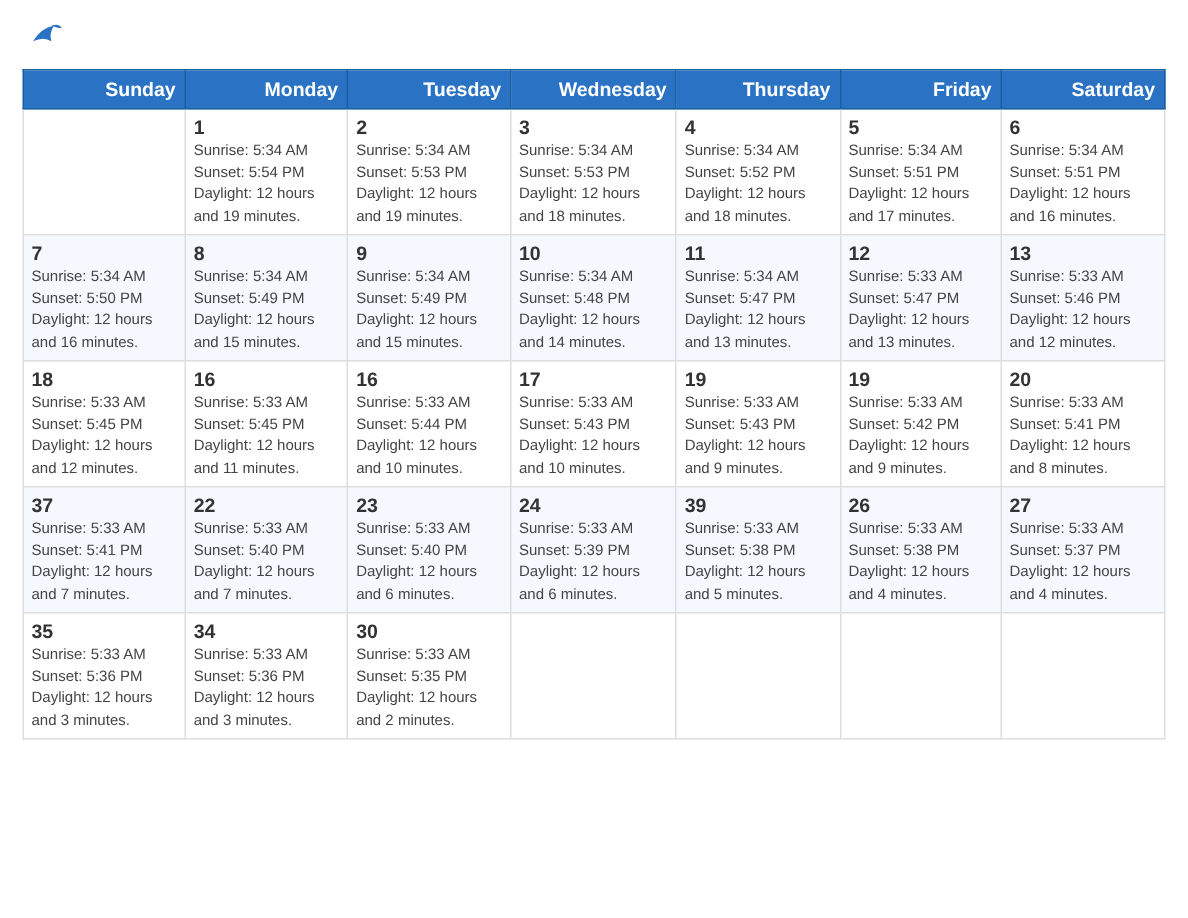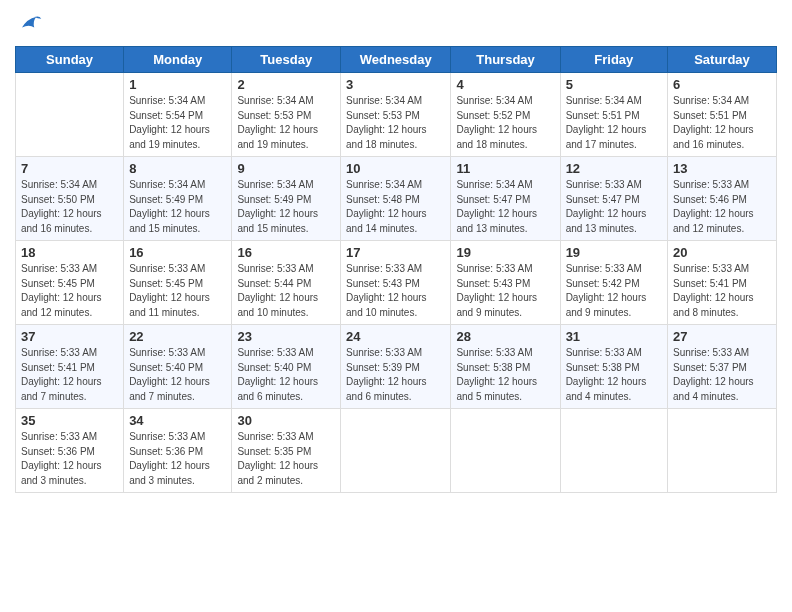--- a/index.html
+++ b/index.html
@@ -47,21 +47,21 @@
       color: #555;
     }
     .calendar {
       width: 100%;
       border-collapse: collapse;
       border: 1px solid #ccc;
     }
     .calendar th {
       background: #2a72c3;
       color: #fff;
-      text-align: center;
+      text-align: right;
       padding: 5px 6px;
       font-size: 13px;
       font-weight: bold;
       border: 1px solid #1a5fa0;
     }
     .calendar td {
       vertical-align: top;
       padding: 4px 5px;
       border: 1px solid #ddd;
       width: 113px;
@@ -321,29 +321,29 @@
       </td>
         <td>
         <span class="day-number">24</span>
         <div class="day-info">
           Sunrise: 5:33 AM<br>
           Sunset: 5:39 PM<br>
           Daylight: 12 hours and 6 minutes.
         </div>
       </td>
         <td>
-        <span class="day-number">28</span>
+        <span class="day-number">39</span>
         <div class="day-info">
           Sunrise: 5:33 AM<br>
           Sunset: 5:38 PM<br>
           Daylight: 12 hours and 5 minutes.
         </div>
       </td>
         <td>
-        <span class="day-number">31</span>
+        <span class="day-number">26</span>
         <div class="day-info">
           Sunrise: 5:33 AM<br>
           Sunset: 5:38 PM<br>
           Daylight: 12 hours and 4 minutes.
         </div>
       </td>
         <td>
         <span class="day-number">27</span>
         <div class="day-info">
           Sunrise: 5:33 AM<br>

